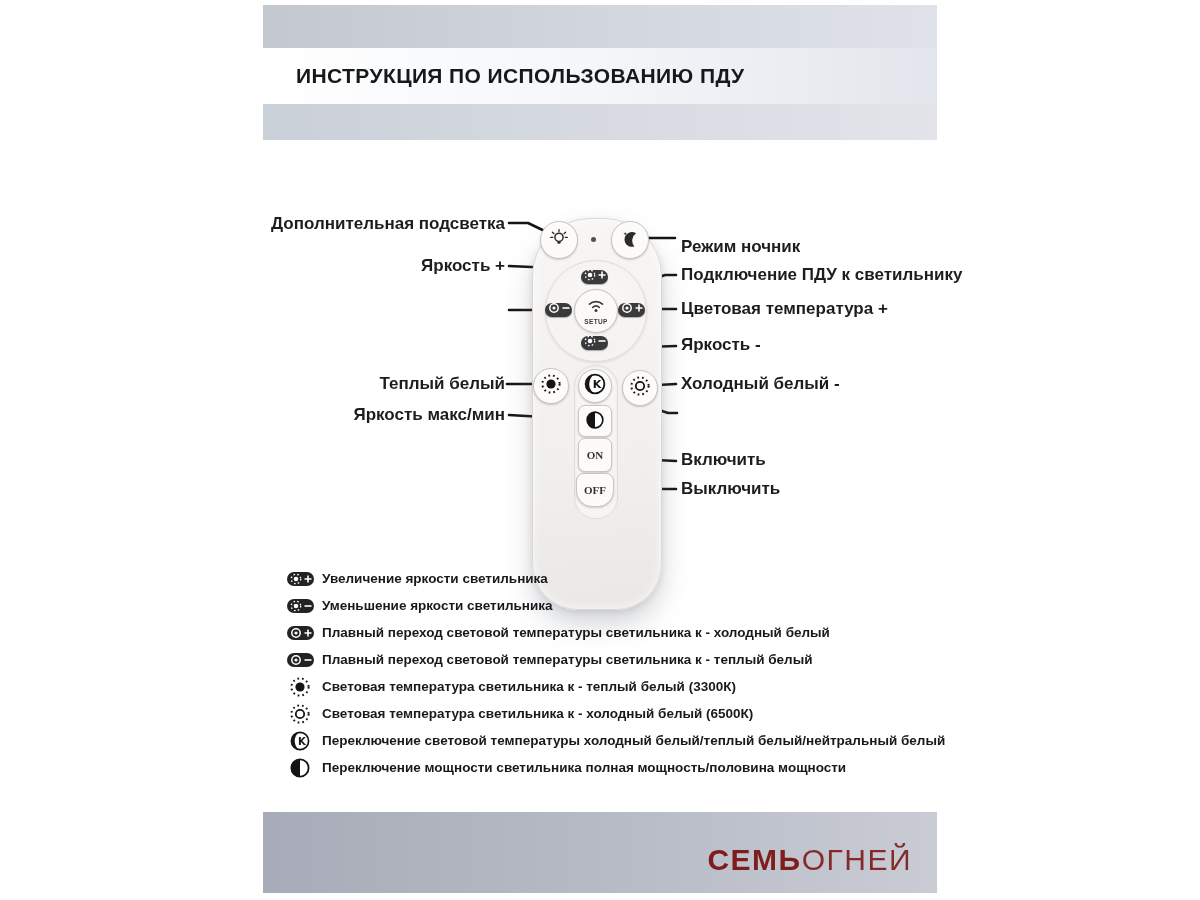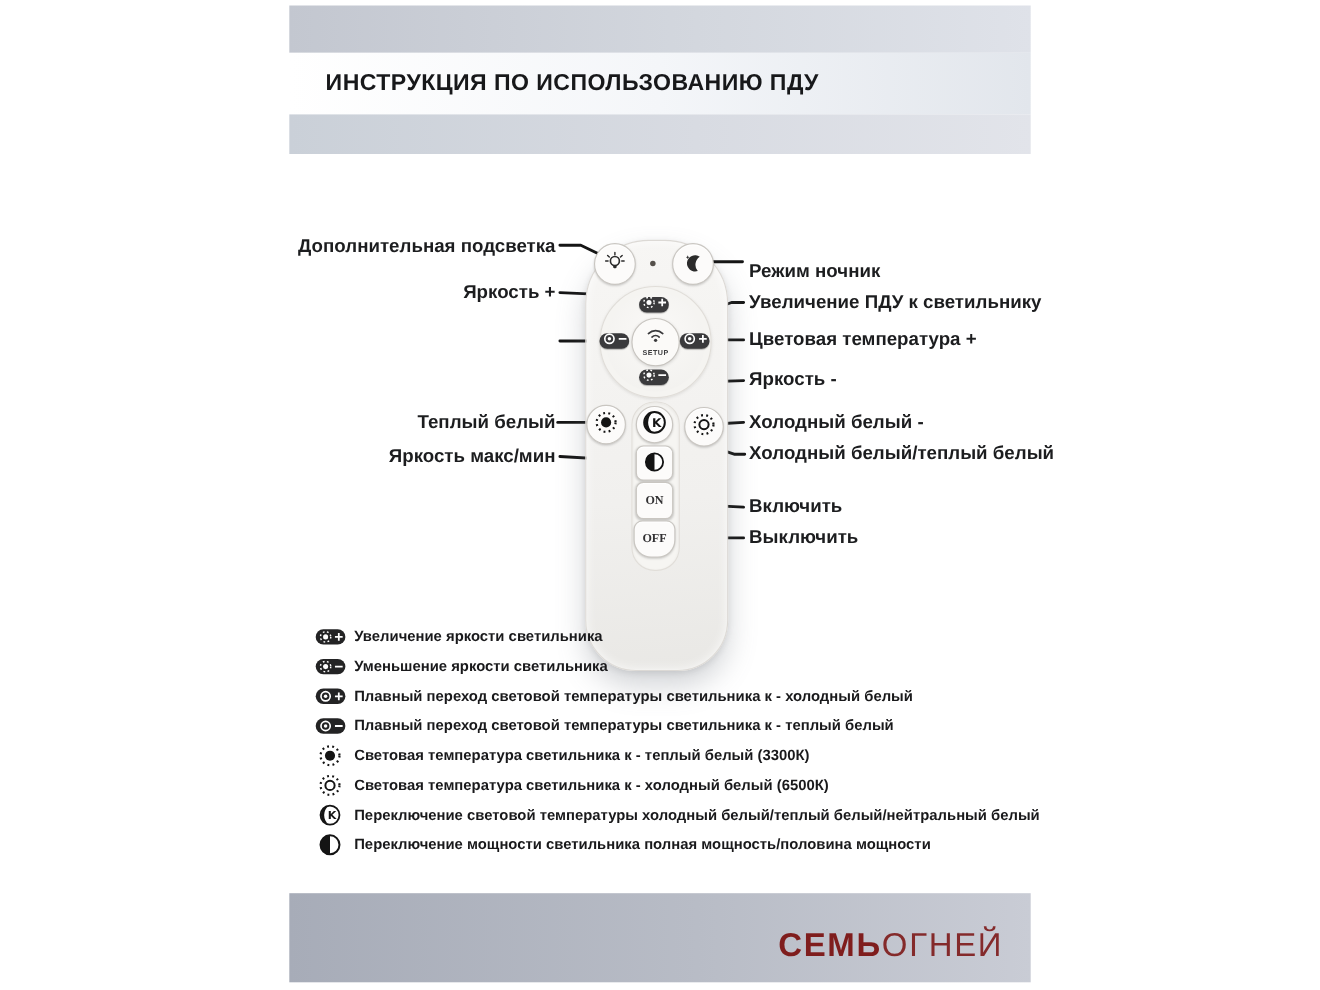--- a/index.html
+++ b/index.html
@@ -206,25 +206,24 @@
 
     <div class="sqbtn" style="left:43px;top:254px;width:36px;height:32px;border-radius:8px 8px 16px 16px;">OFF</div>
   </div>
 
   <div class="lbl lbl-left" style="top:213px;">Дополнительная подсветка</div>
   <div class="lbl lbl-left" style="top:255px;">Яркость +</div>
   <div class="lbl lbl-left" style="top:373px;margin-left:41px;">Теплый белый</div>
   <div class="lbl lbl-left" style="top:404px;">Яркость макс/мин</div>
 
   <div class="lbl lbl-right" style="top:236px;">Режим ночник</div>
-  <div class="lbl lbl-right" style="top:264px;">Увеличение ПДУ к светильнику</div>
+  <div class="lbl lbl-right" style="top:264px;">Подключение ПДУ к светильнику</div>
   <div class="lbl lbl-right" style="top:298px;">Цветовая температура +</div>
   <div class="lbl lbl-right" style="top:334px;">Яркость -</div>
   <div class="lbl lbl-right" style="top:373px;">Холодный белый -</div>
-  <div class="lbl lbl-right" style="top:401px;">Холодный белый/теплый белый</div>
   <div class="lbl lbl-right" style="top:449px;">Включить</div>
   <div class="lbl lbl-right" style="top:478px;">Выключить</div>
 
   <div class="legend">
 
     <div class="lrow">
       <span class="licon">
         <span class="lpill">
             <svg width="27" height="14" viewBox="0 0 27 14">
           <circle cx="9" cy="7" r="2.3" fill="#fff"></circle>

